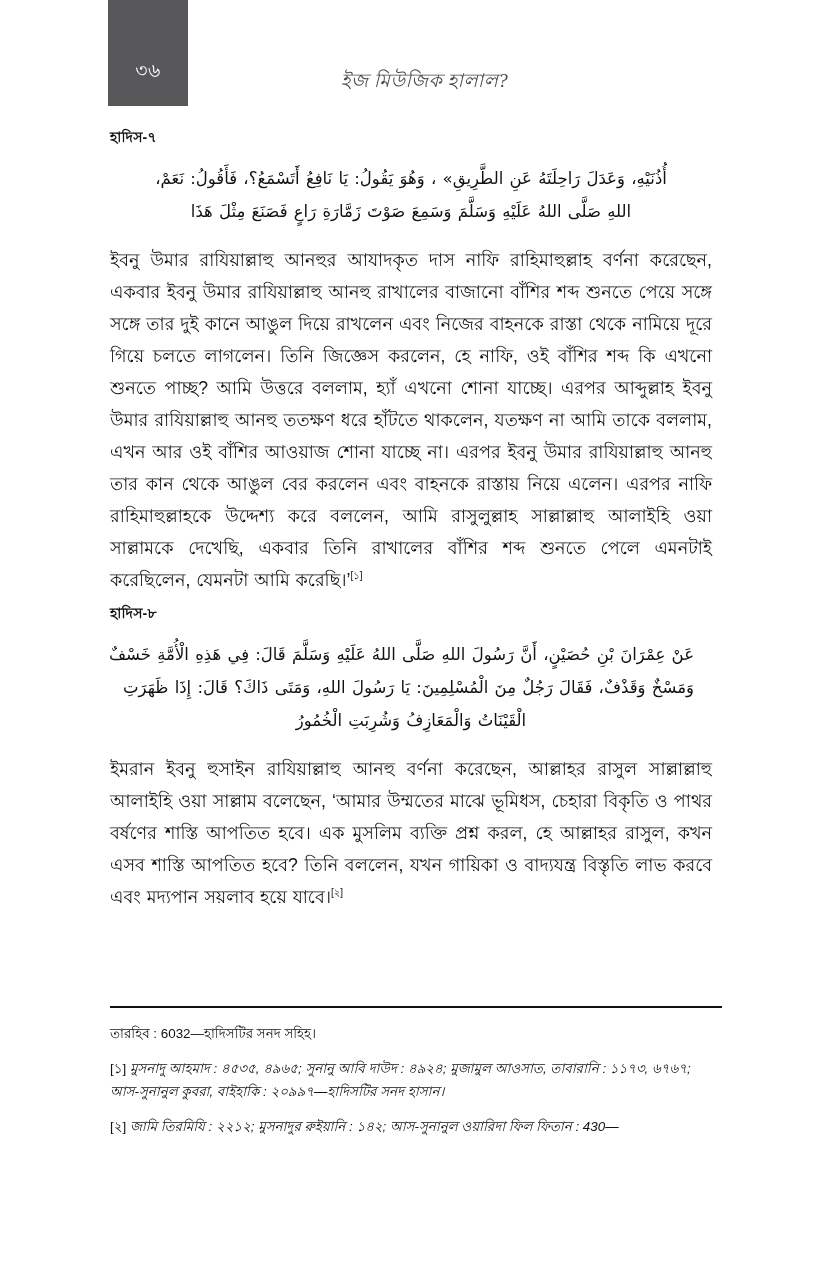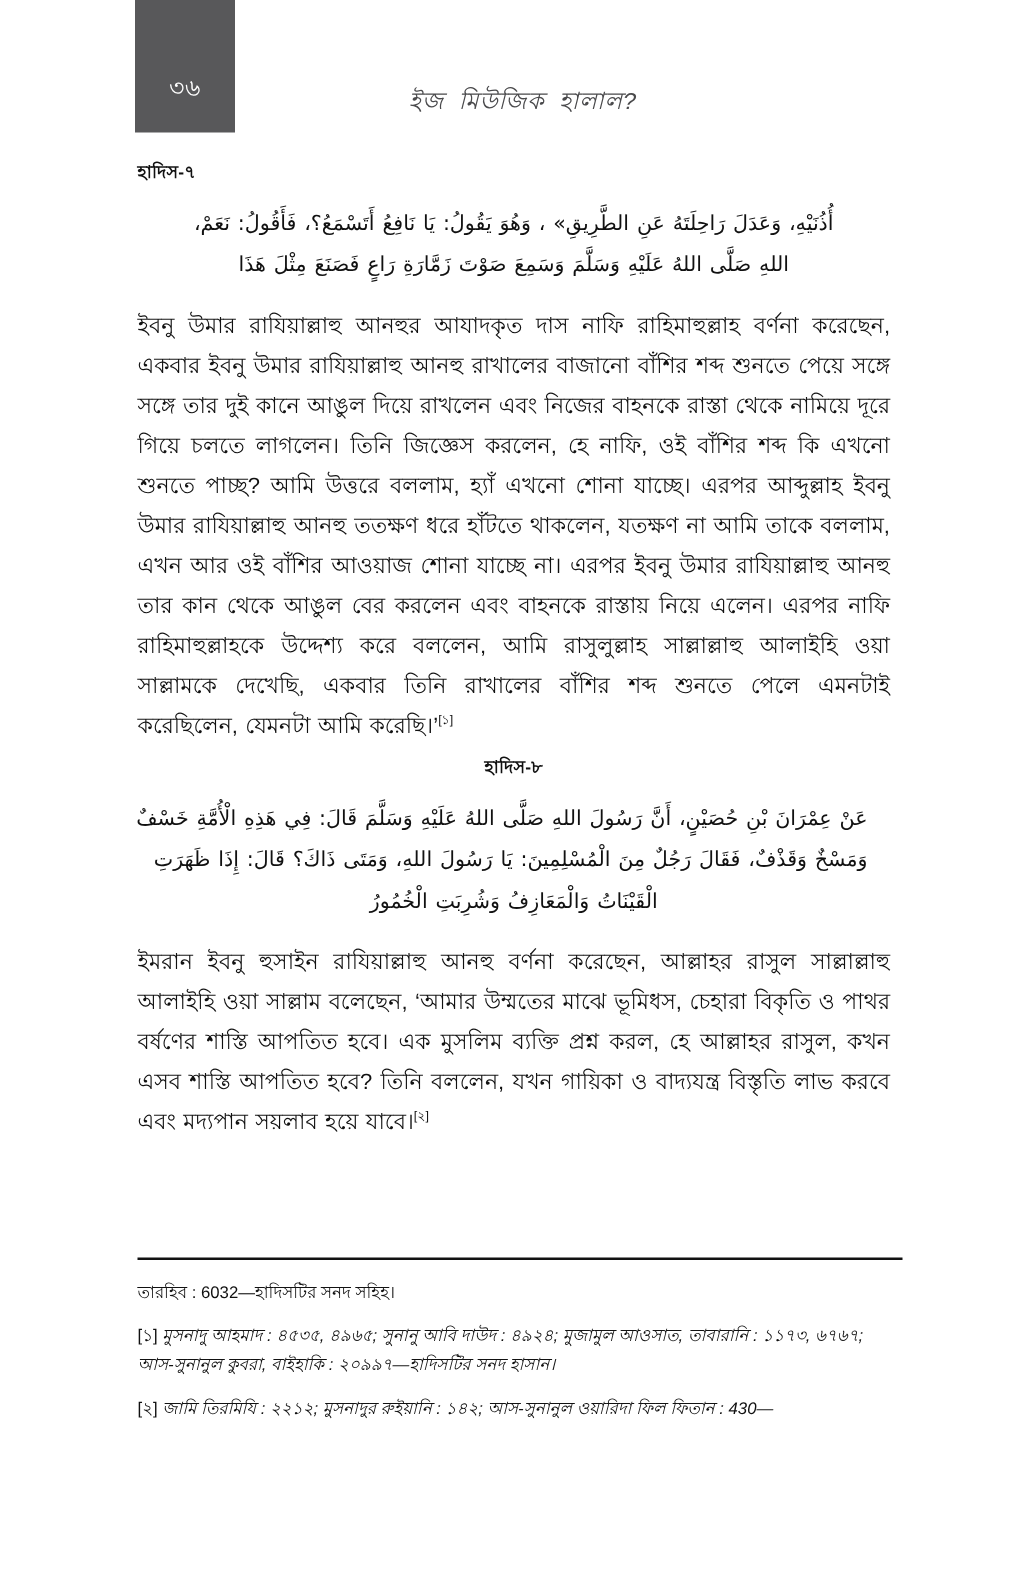--- a/index.html
+++ b/index.html
@@ -23,20 +23,21 @@
     box-sizing: border-box;
   }
 
   
   .header {
     position: absolute;
     top: 0;
     left: 0;
     width: 759px;
     height: 110px;
+    padding-left: 12px;
   }
   .folio-box {
     position: absolute;
     left: 108px;
     top: 0;
     width: 80px;
     height: 106px;
     background: #58585a;
   }
   .folio-number {
@@ -49,21 +50,21 @@
     font-family: "Liberation Sans", "DejaVu Sans", sans-serif;
     font-size: 19px;
     letter-spacing: 0.5px;
   }
   .running-title {
     position: absolute;
     left: 188px;
     right: 110px;
     top: 66px;
     text-align: center;
-    font-family: Liberation Mono, monospace;
+    font-family: Liberation Serif, serif;
     font-style: italic;
     font-size: 19px;
     color: #4a4a4c;
     letter-spacing: 0.5px;
   }
 
   
   .content {
     position: absolute;
     left: 110px;
@@ -73,21 +74,20 @@
 
   .hadith-heading {
     font-family: "Liberation Sans", "DejaVu Sans", sans-serif;
     font-weight: bold;
     font-size: 14px;
     color: #111111;
     margin: 0 0 12px 0;
     letter-spacing: 0.2px;
   }
   .hadith-heading.second {
-    text-align: center;
   }
 
   
   .arabic {
     direction: rtl;
     unicode-bidi: isolate;
     text-align: center;
     font-family: "DejaVu Sans", "Liberation Sans", sans-serif;
     font-size: 16.5px;
     line-height: 2.0;

